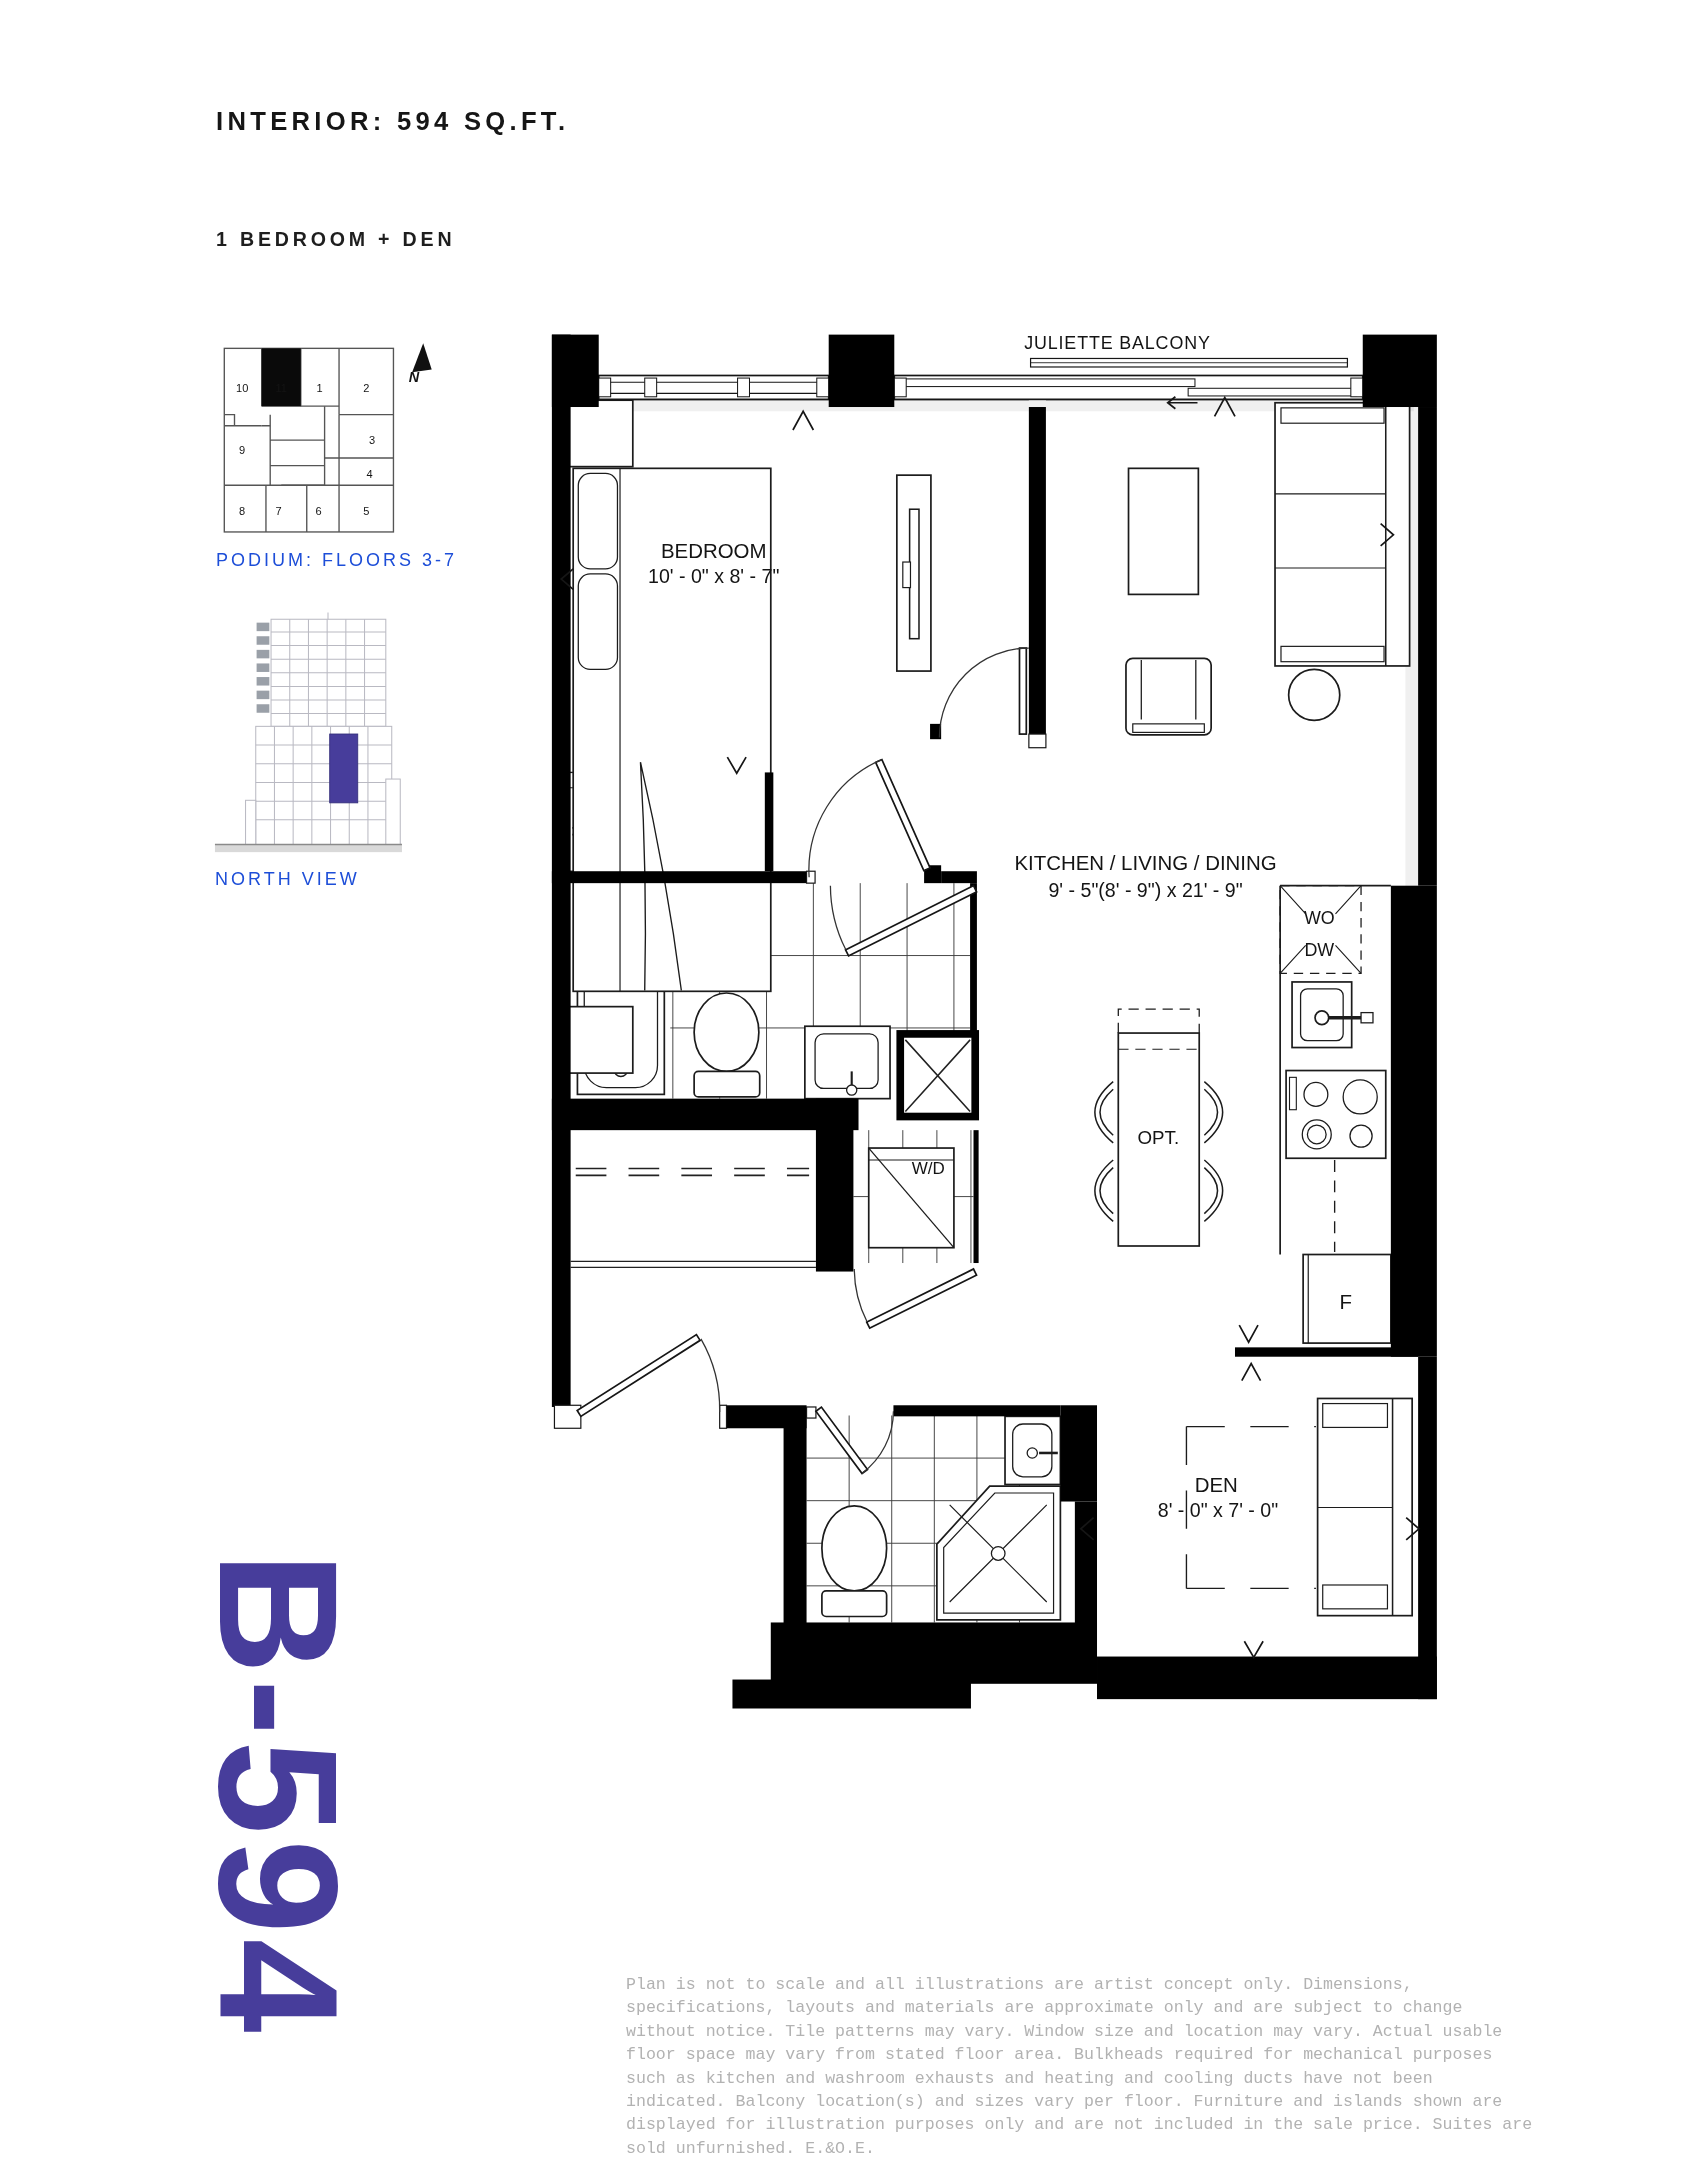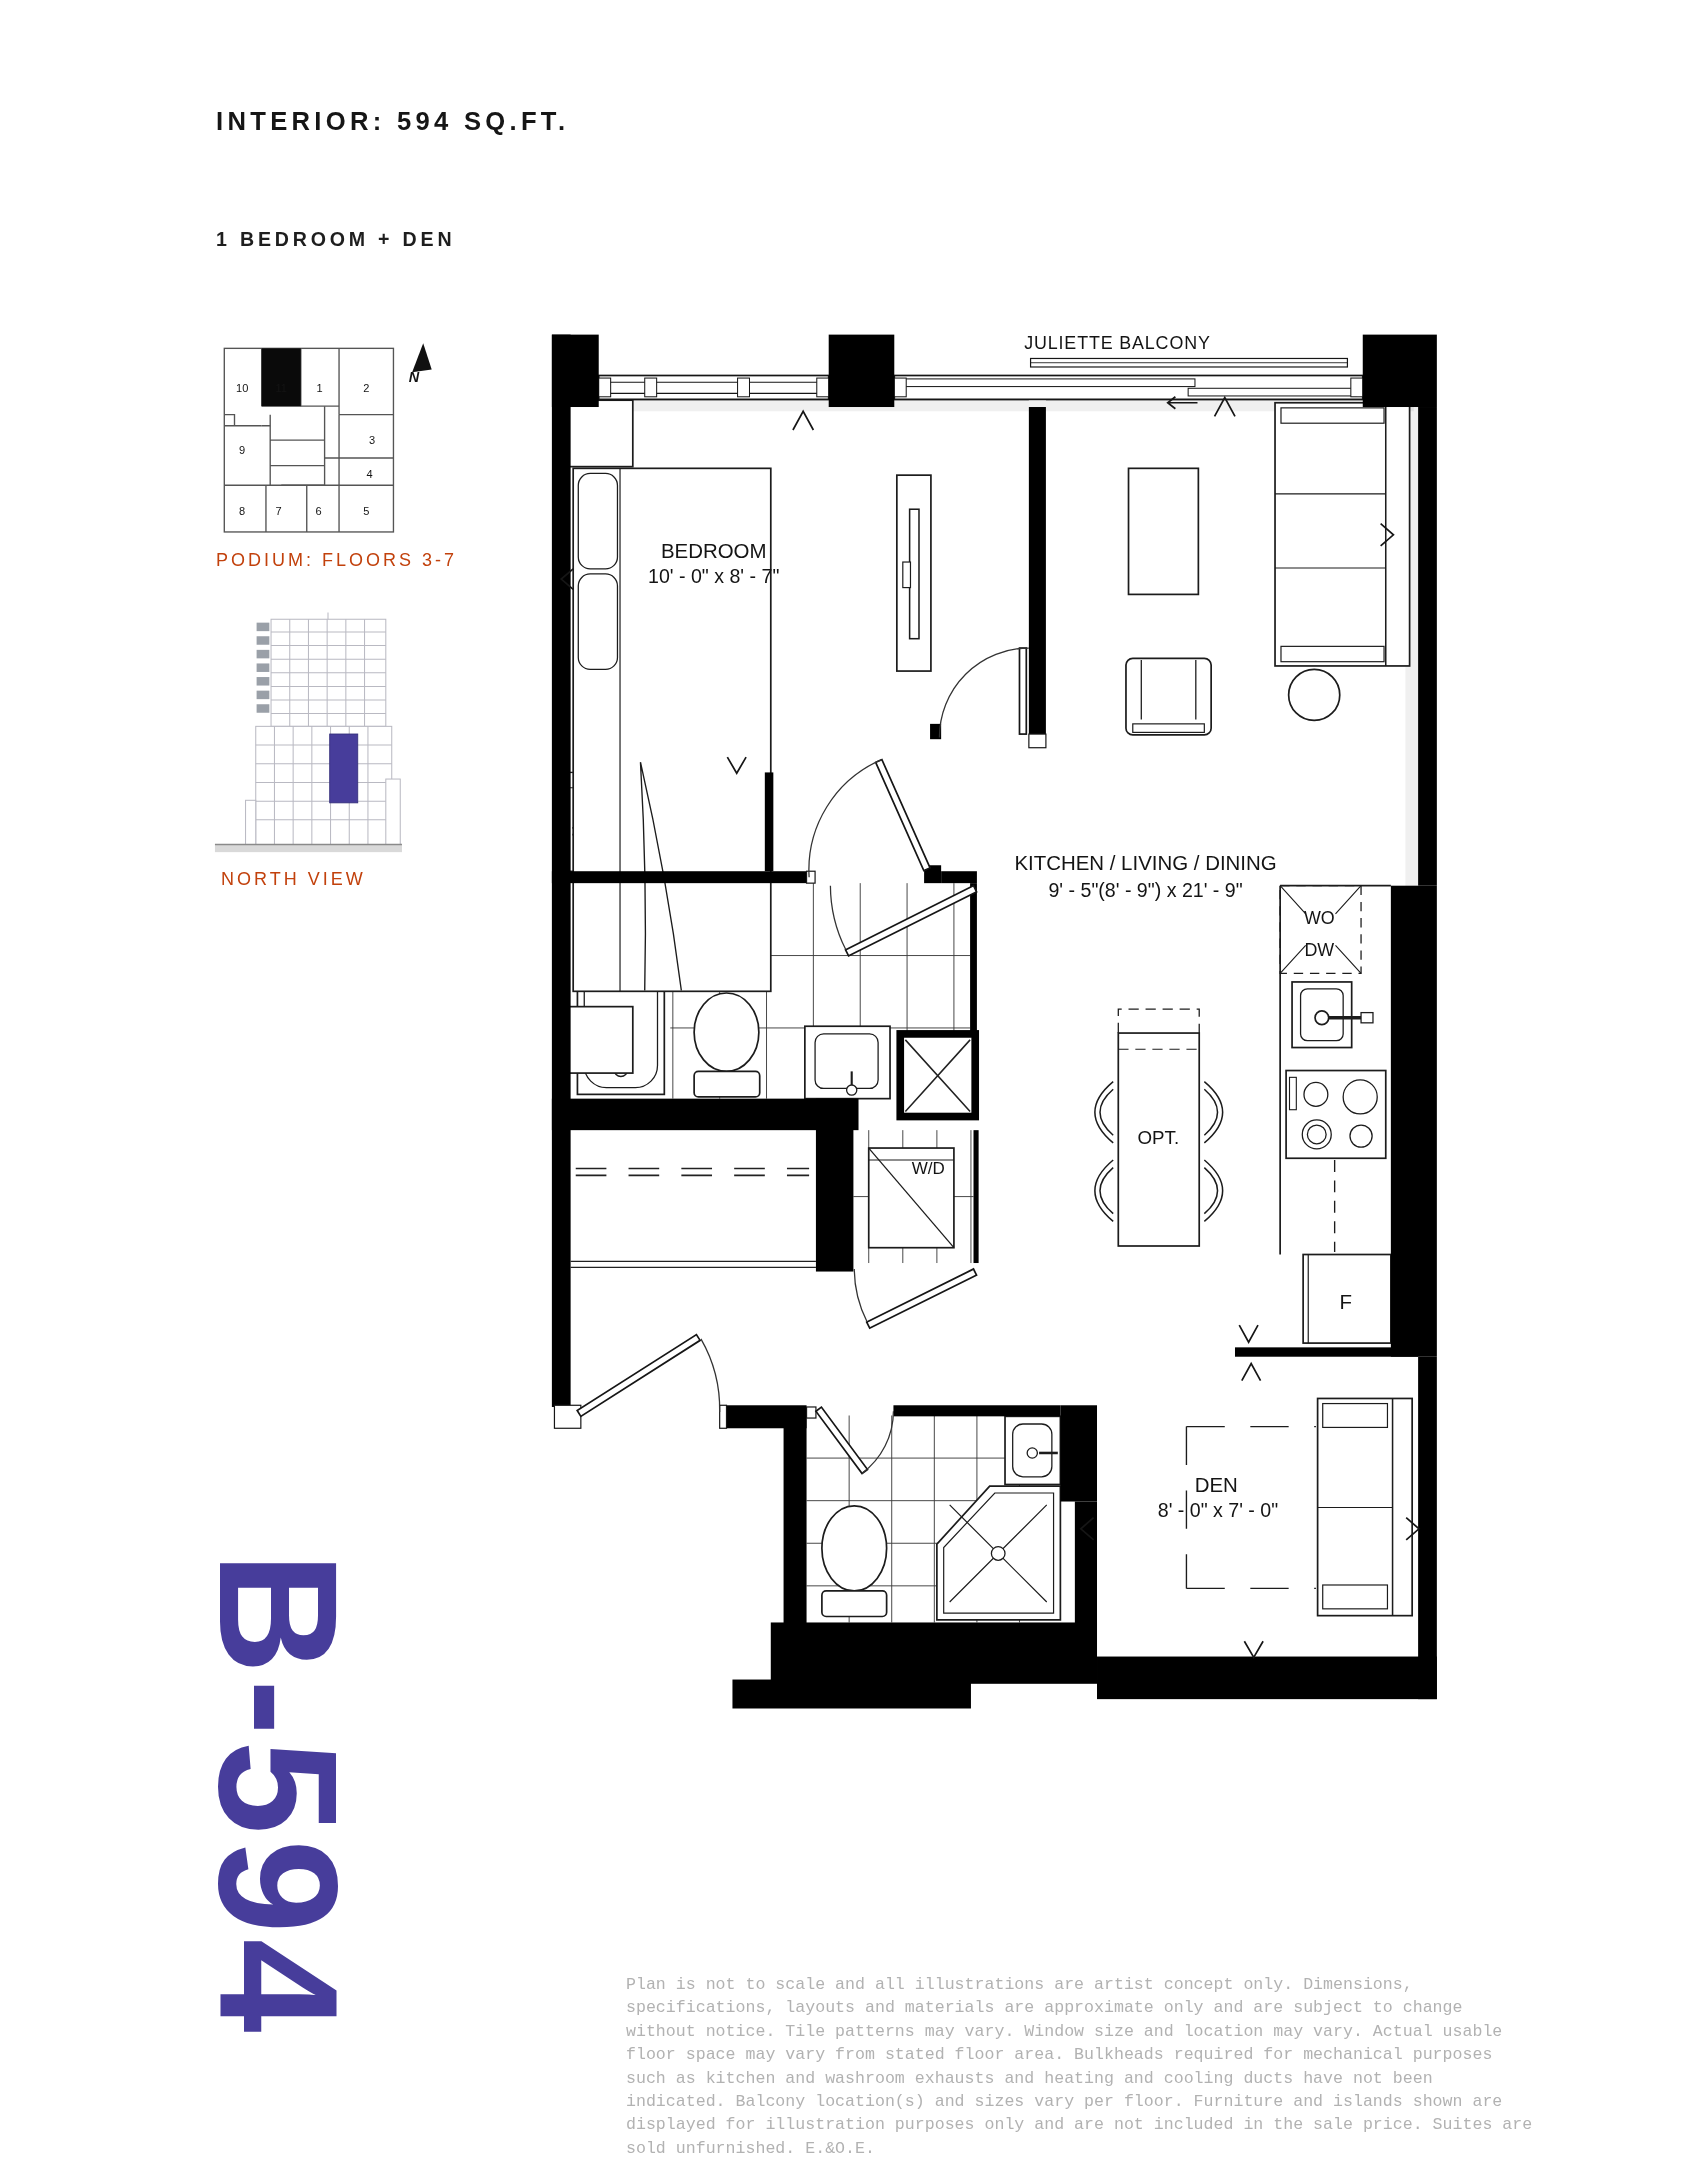--- a/index.html
+++ b/index.html
@@ -7,23 +7,23 @@
     --color-walls:#000000;
     --color-line:#1a1a1a;
     --color-disclaimer:#b2b2b2;
   }
   html,body{margin:0;padding:0;background:#fff;}
   #page{position:relative;width:1659px;height:2181px;background:#ffffff;overflow:hidden;
         font-family:"Liberation Sans","DejaVu Sans",sans-serif;color:#1a1a1a;padding-left:28px;}
   .abs{position:absolute;}
   .title{left:216px;top:107px;font-size:25.6px;font-weight:700;letter-spacing:4.3px;color:#161616;}
   .subtitle{left:216px;top:204px;font-size:19.6px;font-weight:600;letter-spacing:3.8px;color:#1e1e1e;margin-top:24px;}
-  .caption{font-size:18px;letter-spacing:3px;color:#c2410c;}
+  .caption{font-size:18px;letter-spacing:3px;color:#1d4ed8;}
   .podium-caption{left:216px;top:550px;}
-  .northview-caption{left:221px;top:869px;}
+  .northview-caption{left:215px;top:869px;}
   .unit-code{left:194px;top:1552px;height:630px;writing-mode:vertical-rl;
              font-size:169px;font-weight:700;letter-spacing:5.1px;color:var(--color-accent);line-height:1;}
   .disclaimer{left:626px;top:1973px;width:913px;font-size:16.6px;line-height:23.4px;
               color:var(--color-disclaimer);font-family:Liberation Mono, monospace;}
   svg{display:block;}
   text{font-family:"Liberation Sans","DejaVu Sans",sans-serif;fill:#141414;}
   .plan-label{font-size:24px;}
   .plan-dims{font-size:23px;}
   .small-label{font-size:21px;}
 </style>

